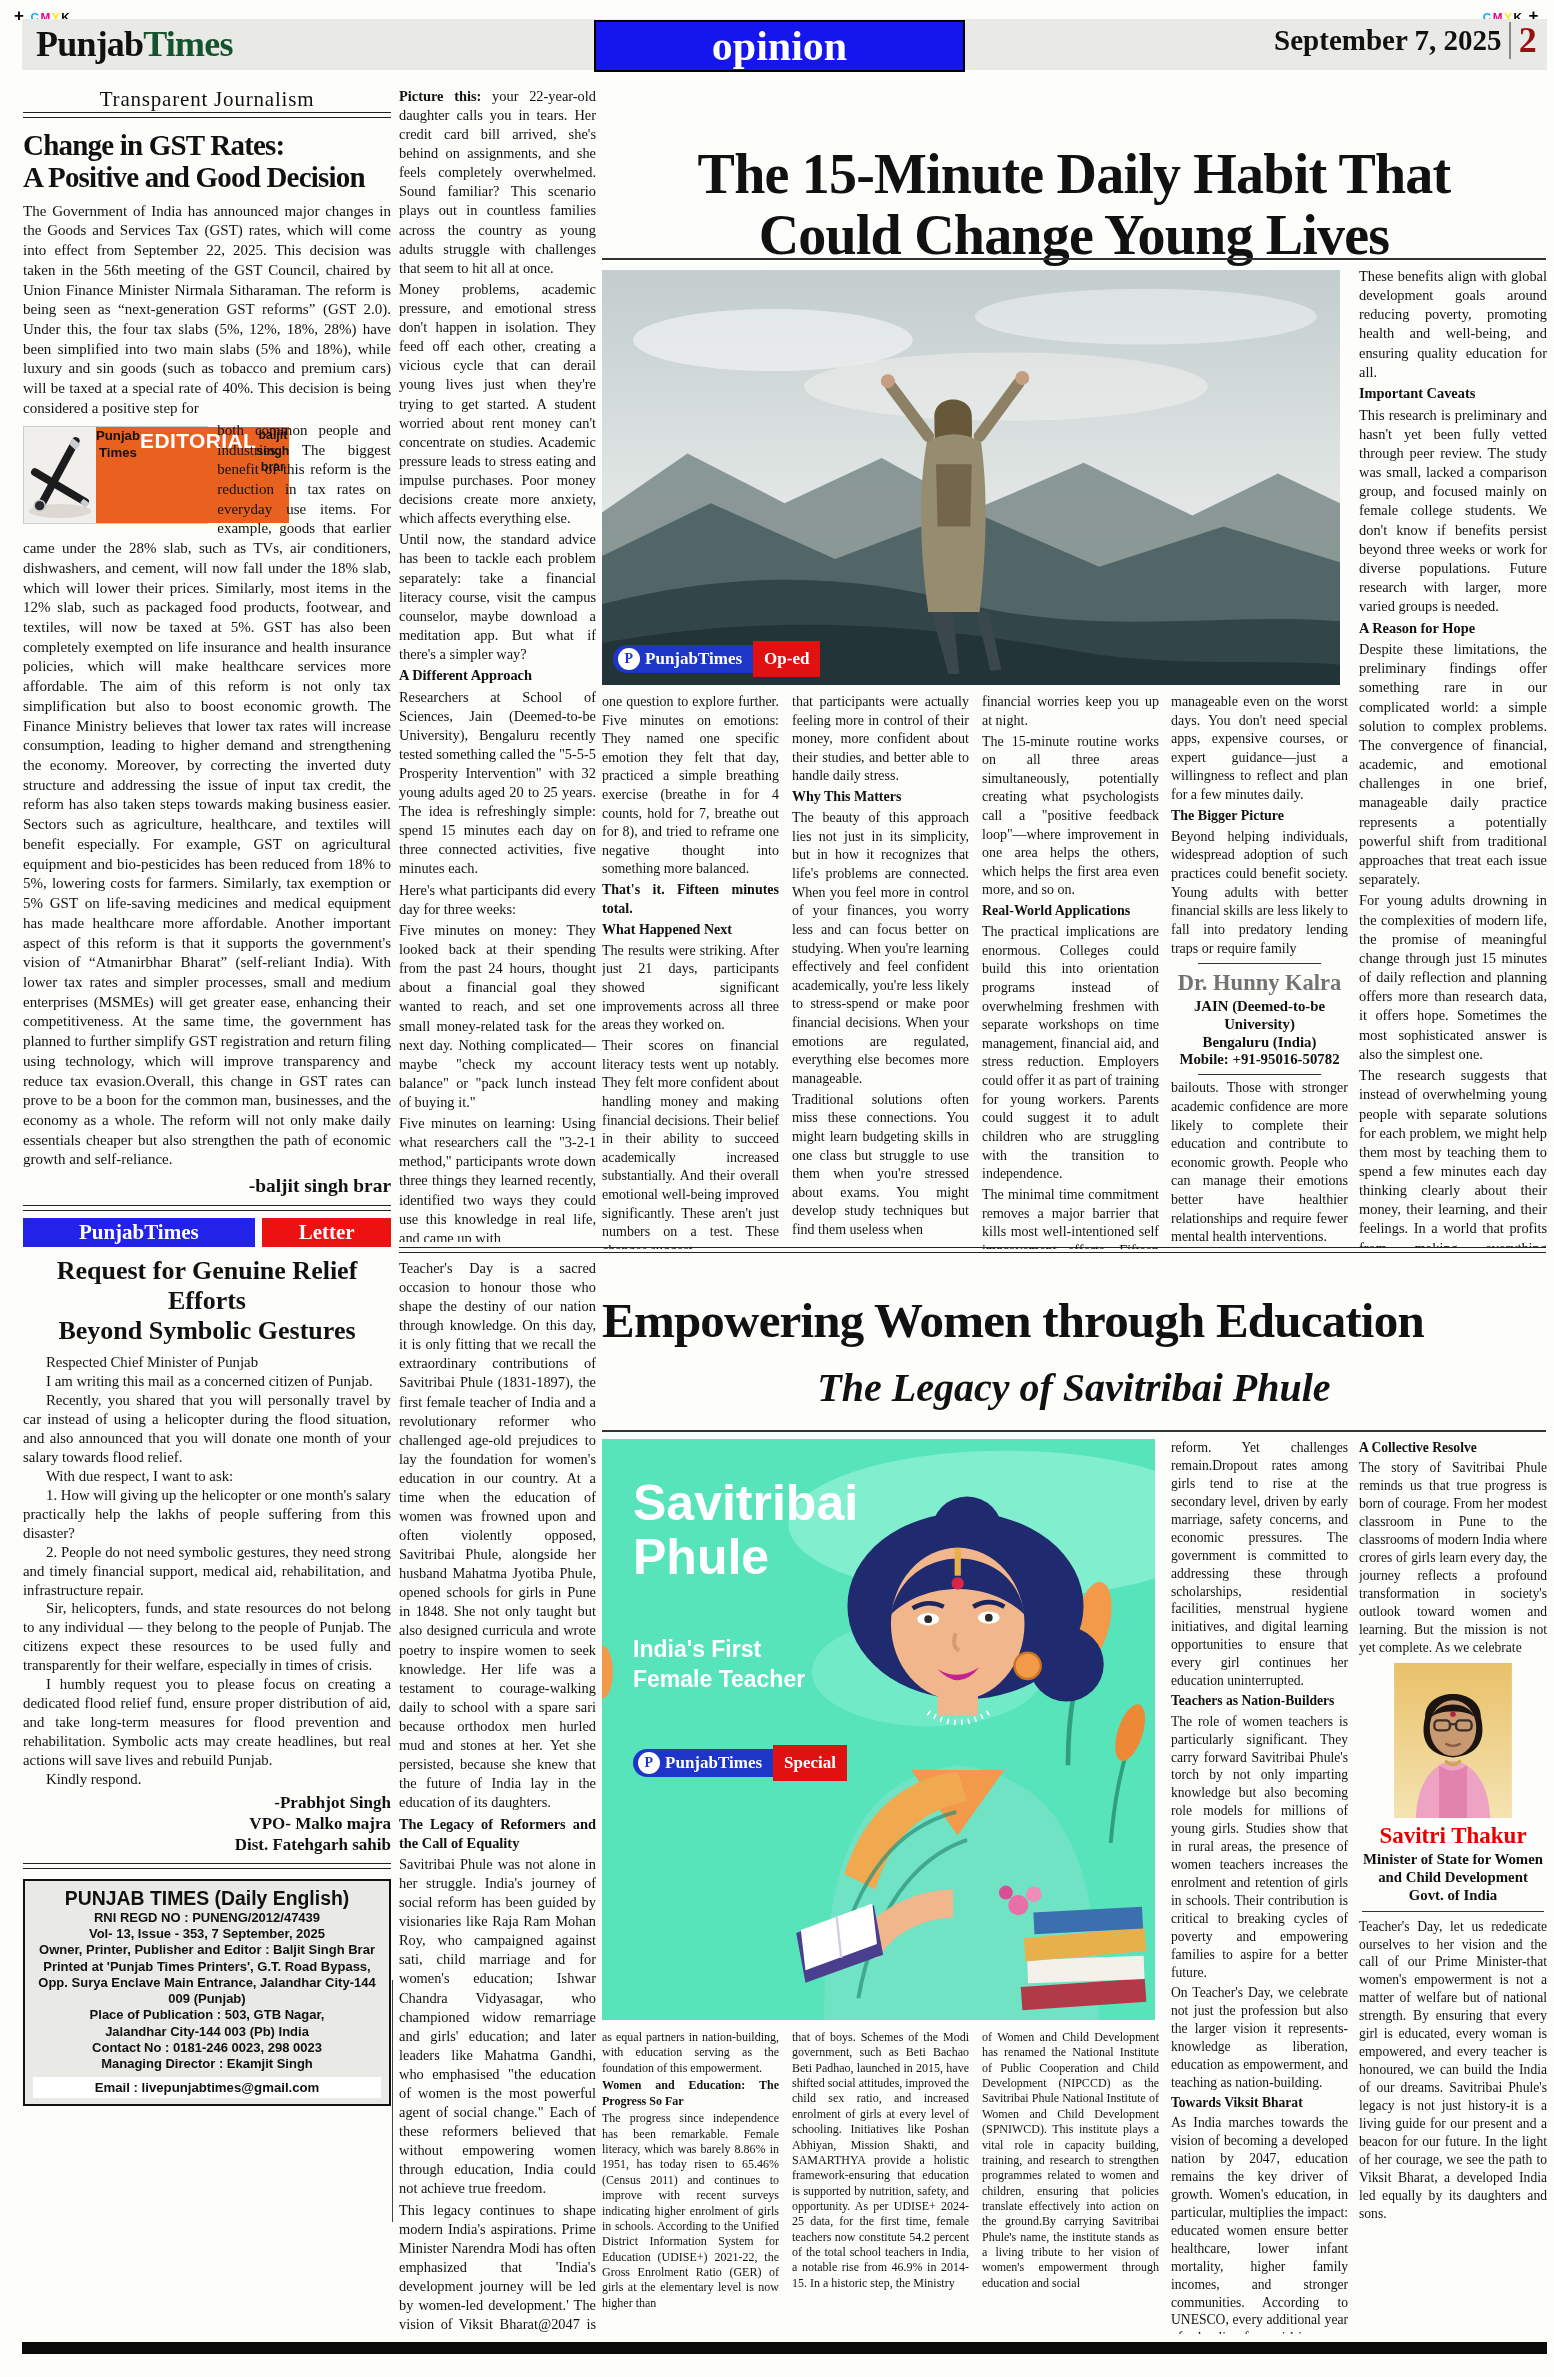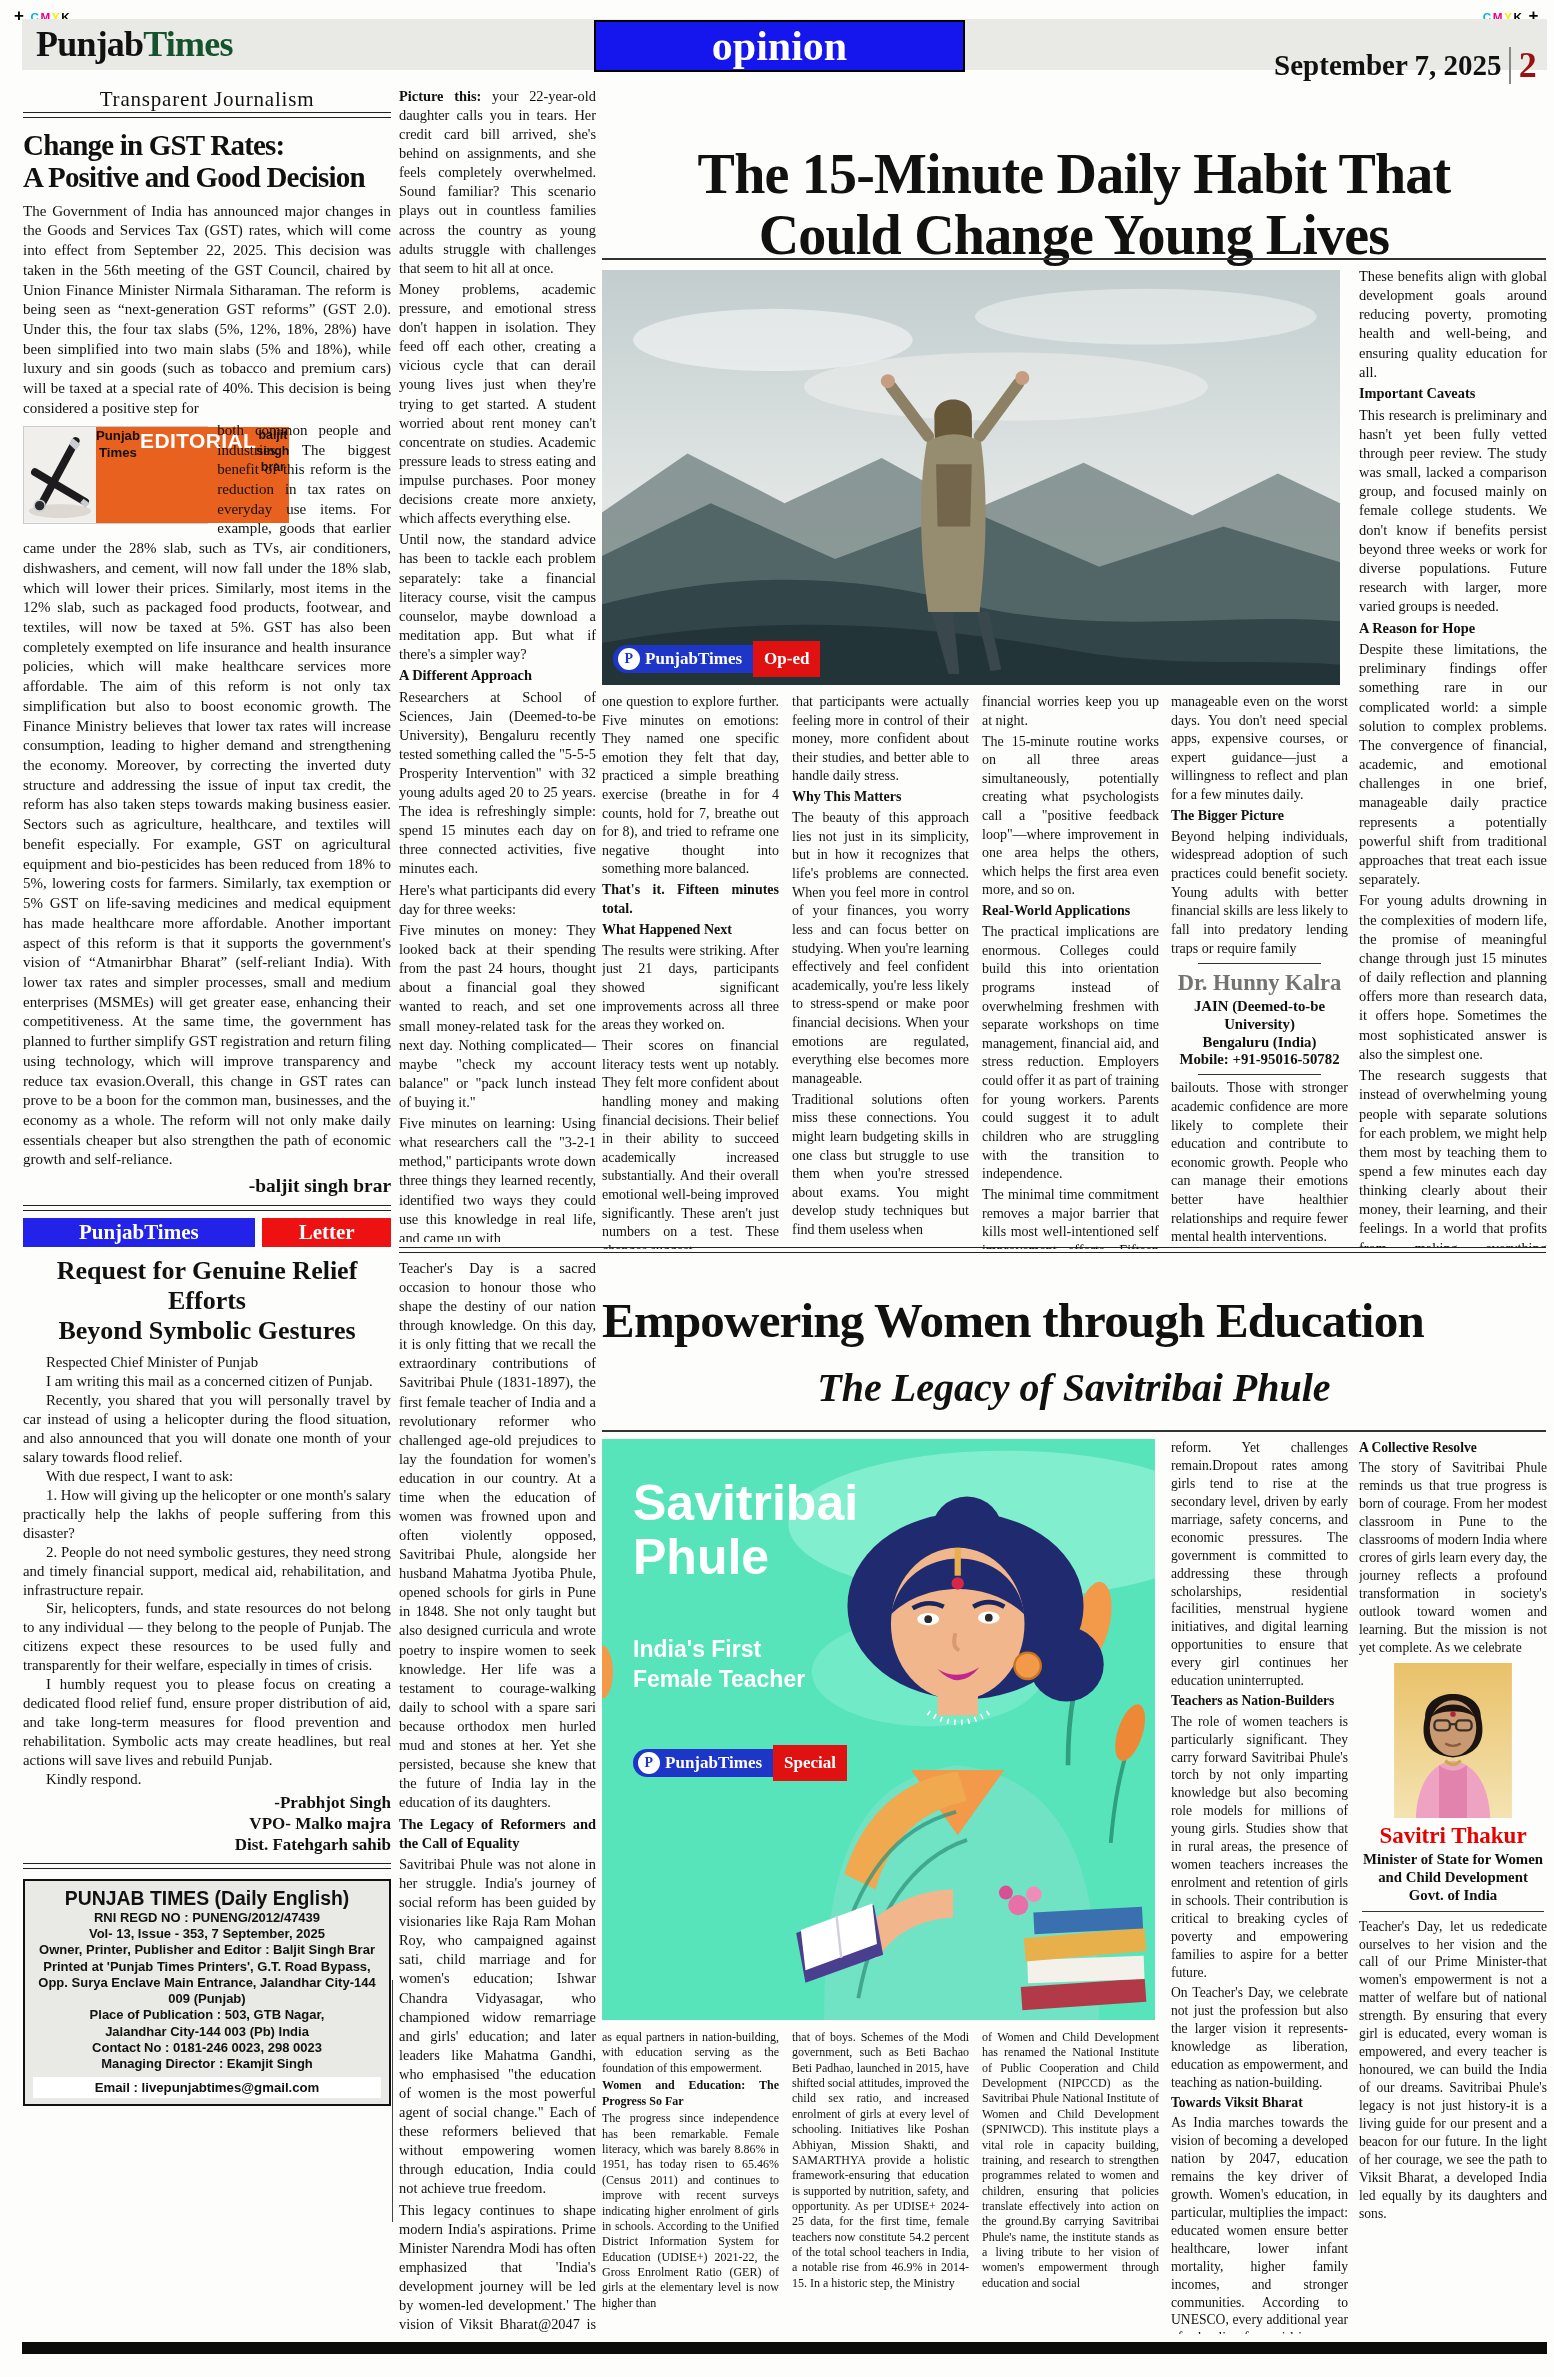--- a/index.html
+++ b/index.html
@@ -10,21 +10,21 @@
   .just{text-align:justify;text-justify:inter-word;}
   p{margin:0 0 2.3px 0;}
   .pre{white-space:pre-line;}
   .bold{font-weight:bold;}
   
   .hdrbar{left:22px;top:18.7px;width:1525px;height:51px;background:#e9e9e6;}
   .masthead{left:36px;top:23px;font-size:36px;font-weight:bold;letter-spacing:-0.8px;}
   .masthead .red{color:#14532d;}
   .opinionbox{left:594px;top:20px;width:367px;height:48px;background:#1515ee;border:2.3px solid #000;
               display:flex;align-items:center;justify-content:center;color:#fff;font-size:42px;font-weight:bold;}
-  .dategrp{left:1212px;top:44px;width:334px;display:flex;align-items:center;justify-content:flex-end;}
+  .dategrp{left:1212px;top:19px;width:334px;display:flex;align-items:center;justify-content:flex-end;}
   .dateline{font-size:29px;font-weight:bold;}
   .pgsep{width:1.6px;height:37px;background:#888;margin:0 7.8px;}
   .pgnum{color:#991111;font-size:36px;font-weight:bold;margin-right:9.3px;}
   .cmyk{font-family:"Liberation Sans",sans-serif;font-size:11.7px;font-weight:bold;letter-spacing:1.6px;}
   .cmyk .c{color:#00AEEF}.cmyk .m{color:#EC008C}.cmyk .y{color:#FFE900}.cmyk .k{color:#000}
   .reg{font-size:17px;color:#000;}
   
   .drule{border-top:1.6px solid #222;border-bottom:0.8px solid #222;height:3.9px;}
   .hrule{background:#333;height:1.6px;}
   .vrule{width:0.8px;background:#444;}

